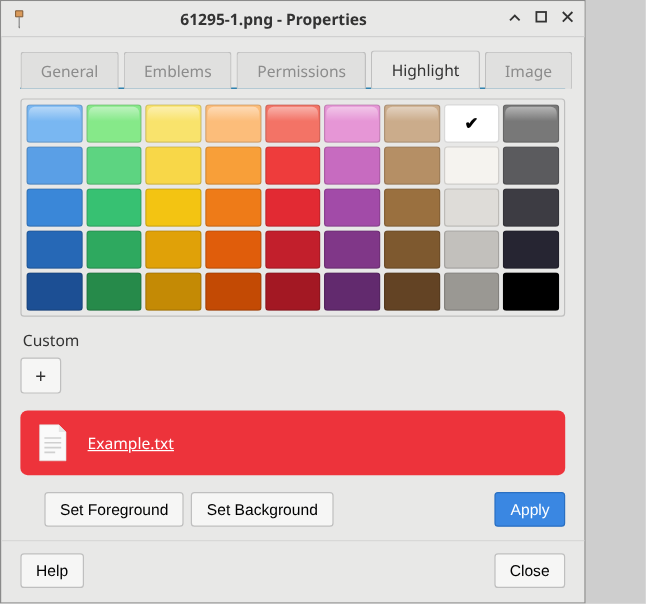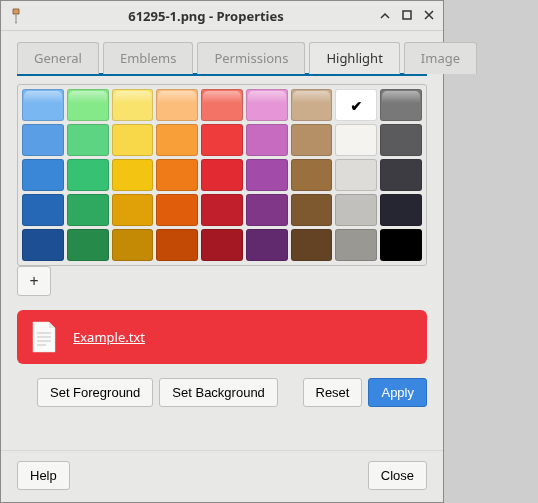--- a/index.html
+++ b/index.html
@@ -7,21 +7,21 @@
     margin: 0;
     font-family: "Segoe UI", "Noto Sans", sans-serif;
     font-size: 13px;
     background: #cecece;
     color: #333;
     width: 538px;
     height: 503px;
     overflow: hidden;
   }
   .window {
-    width: 444px;
+    width: 488px;
     height: 503px;
     background: #e8e8e7;
     border: 1px solid #8a8a8a;
     display: flex;
     flex-direction: column;
   }
   .titlebar {
     height: 30px;
     display: flex;
     align-items: center;
@@ -51,21 +51,22 @@
   }
   .content {
     flex: 1;
     padding: 0 16px 8px 16px;
     display: flex;
     flex-direction: column;
   }
   .tabs {
     display: flex;
     padding-top: 10px;
-    border-bottom: 3px solid #0369a1;
+    border-bottom: 1px solid #0369a1;
+    align-items: center;
   }
   .tab {
     padding: 6px 16px;
     border: 1px solid #bfbfbf;
     border-bottom: none;
     background: #e0e0df;
     border-top-left-radius: 3px;
     border-top-right-radius: 3px;
     margin-right: 4px;
     color: #8c8c8c;
@@ -264,41 +265,41 @@
           <div class="swatch" style="background: rgb(38, 138, 74);"></div>
           <div class="swatch" style="background: rgb(196, 138, 5);"></div>
           <div class="swatch" style="background: rgb(195, 74, 4);"></div>
           <div class="swatch" style="background: rgb(163, 24, 35);"></div>
           <div class="swatch" style="background: rgb(98, 42, 110);"></div>
           <div class="swatch" style="background: rgb(99, 67, 36);"></div>
           <div class="swatch" style="background: rgb(154, 152, 147);"></div>
           <div class="swatch" style="background: rgb(0, 0, 0);"></div>
         </div>
 
+      <div class="custom-label">Custom</div>
       <div class="add-btn">+</div>
 
       <div class="preview" id="preview" style="background: rgb(237, 51, 59); color: rgb(255, 255, 255);">
         <span class="file-icon">
           <svg viewBox="0 0 26 32" width="26" height="32">
             <path d="M2 1 H18 L24 7 V31 H2 Z" fill="#fafafa" stroke="#ddd" stroke-width="0.5"></path>
             <path d="M18 1 V7 H24 Z" fill="#e6e6e6"></path>
             <line x1="6" y1="12" x2="20" y2="12" stroke="#d0d0d0" stroke-width="1.3"></line>
             <line x1="6" y1="16" x2="20" y2="16" stroke="#d0d0d0" stroke-width="1.3"></line>
             <line x1="6" y1="20" x2="20" y2="20" stroke="#d0d0d0" stroke-width="1.3"></line>
             <line x1="6" y1="24" x2="15" y2="24" stroke="#d0d0d0" stroke-width="1.3"></line>
           </svg>
         </span>
         <span>Example.txt</span>
       </div>
 
       <div class="button-row">
         <button class="btn">Set Foreground</button>
         <button class="btn">Set Background</button>
         <span class="spacer"></span>
-        <button class="btn">Reset</button>
         <button class="btn primary">Apply</button>
       </div>
     </div>
   </div>
 
   <div class="footer">
     <button class="btn">Help</button>
     <span class="spacer"></span>
     <button class="btn">Close</button>
   </div>

